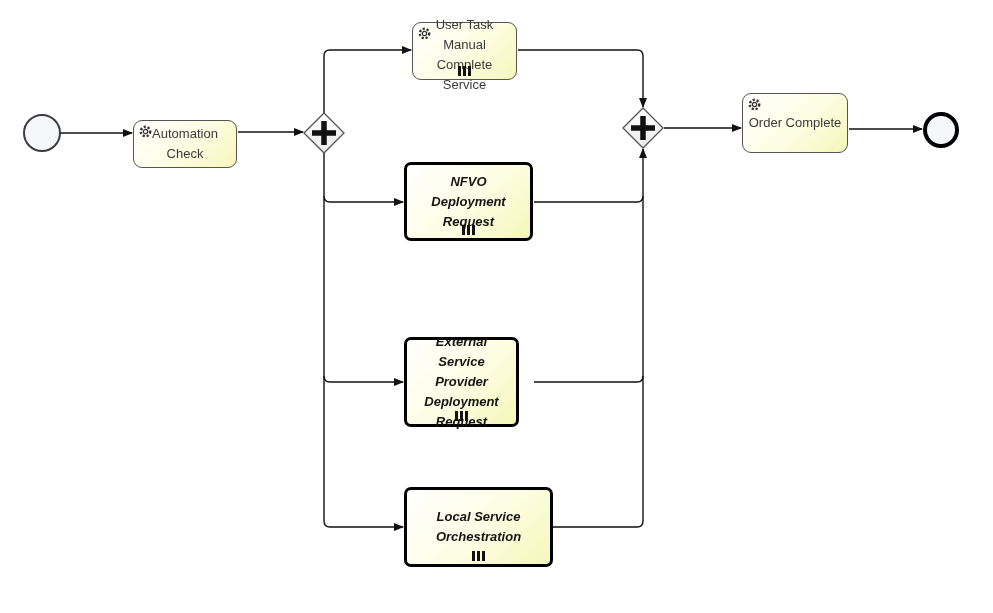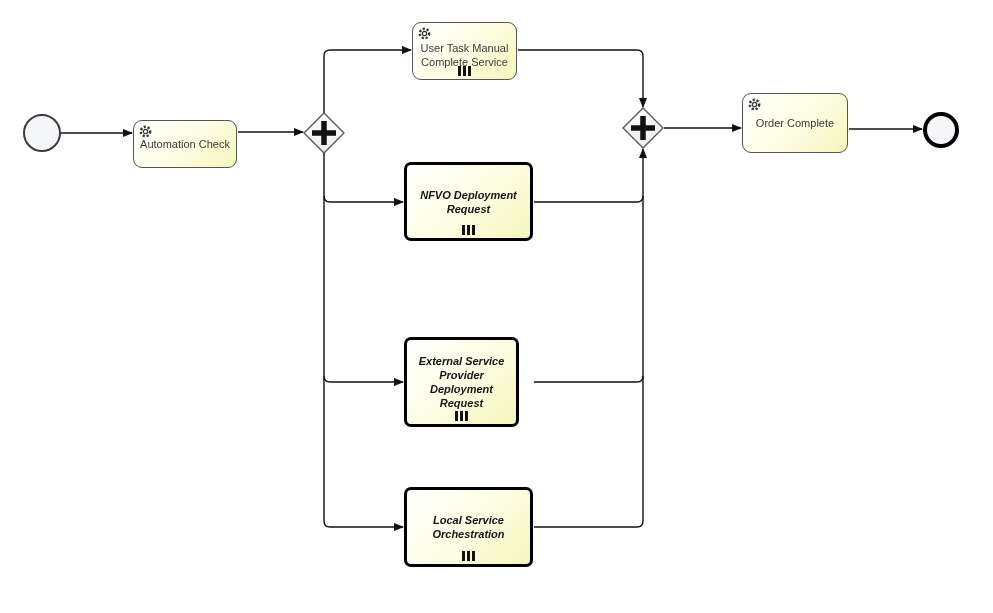--- a/index.html
+++ b/index.html
@@ -13,21 +13,21 @@
   .plus{fill:none;stroke:#111111;stroke-width:5.5px;}
 
   .task{
     position:absolute;z-index:2;box-sizing:border-box;
     background:linear-gradient(135deg,#ffffff 0%,#fdfde2 55%,#f6f6bb 100%);
     display:flex;align-items:center;justify-content:center;
   }
   .task.thin{border:1px solid #555555;border-radius:9px;}
   .task.call{border:3px solid #000000;border-radius:7px;font-style:italic;}
   .lbl{
-    font-size:11px;line-height:14px;color:#3a3a3a;text-align:center;
+    font-size:13px;line-height:20px;color:#3a3a3a;text-align:center;
     padding:0 5px;
   }
   .call .lbl{font-weight:bold;color:#141414;}
   .gear{position:absolute;left:4px;top:3px;width:15px;height:15px;}
   .mi{
     position:absolute;bottom:3px;left:0;right:0;height:10px;
     display:flex;align-items:center;justify-content:center;gap:2px;
   }
   .mi i{display:block;width:3px;height:10px;background:#111111;}
 
@@ -119,21 +119,21 @@
 
   <div class="task call" style="left:404px;top:337px;width:115px;height:90px;">
     <div class="lbl">External Service Provider Deployment Request</div>
     <div class="mi">
         <i></i>
         <i></i>
         <i></i>
       </div>
   </div>
 
-  <div class="task call" style="left:404px;top:487px;width:129px;height:80px;">
+  <div class="task call" style="left:404px;top:487px;width:149px;height:80px;">
     <div class="lbl">Local Service Orchestration</div>
     <div class="mi">
         <i></i>
         <i></i>
         <i></i>
       </div>
   </div>
 
   <div class="task thin" style="left:742px;top:93px;width:106px;height:60px;">
     <span class="gear">

